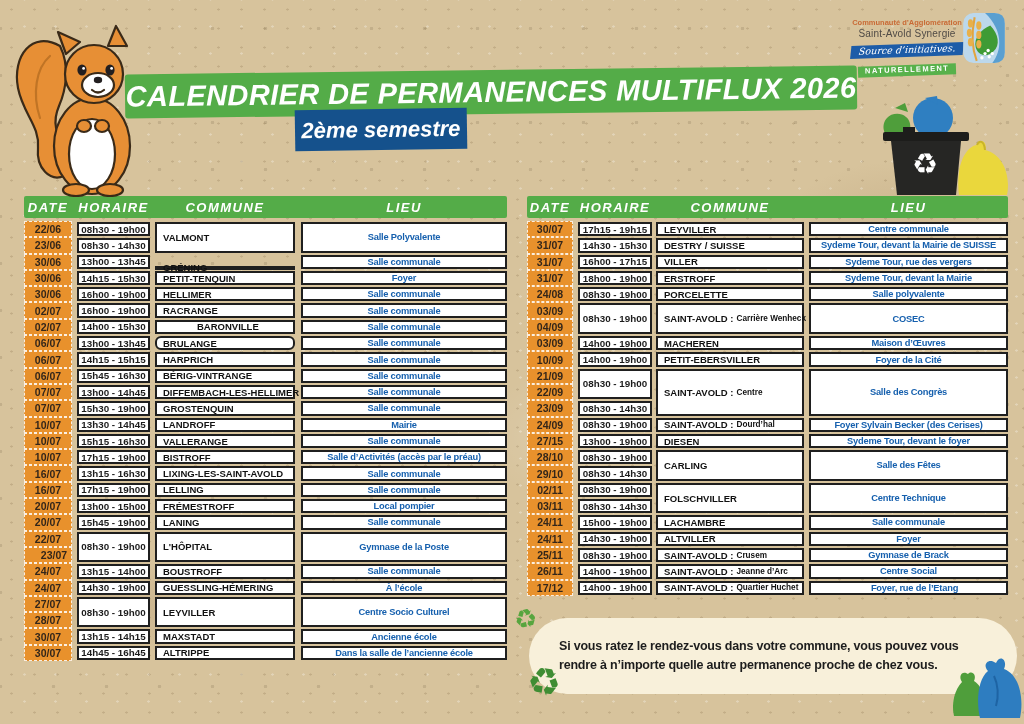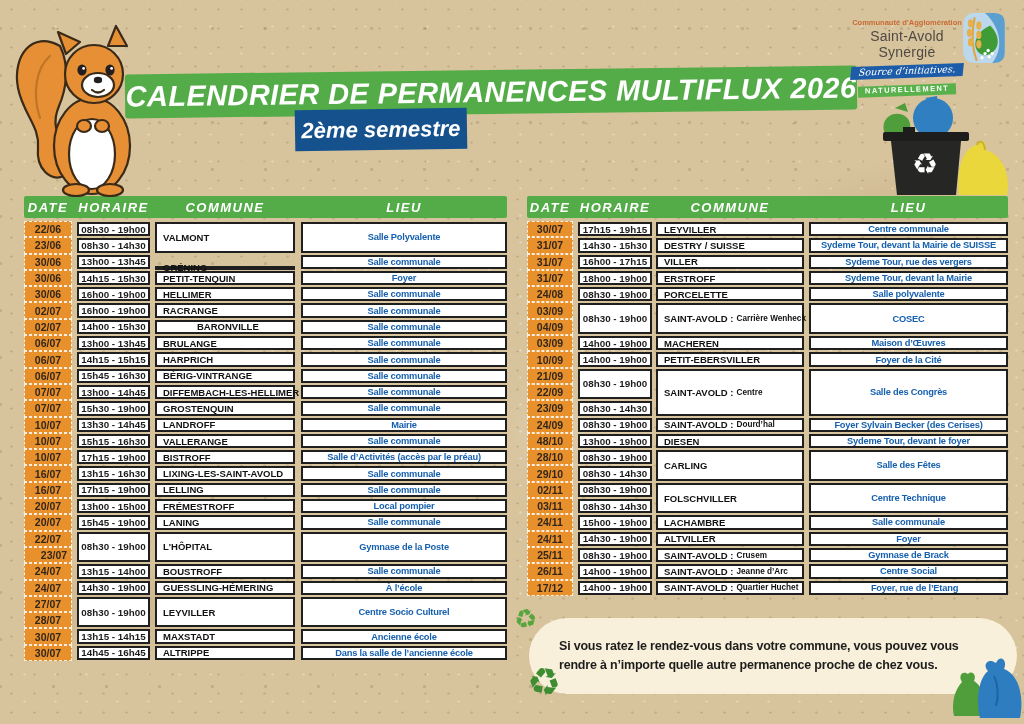--- a/index.html
+++ b/index.html
@@ -20,21 +20,21 @@
   
   .title-banner{position:absolute;left:125px;top:70px;width:732px;height:44px;background:#54ac48;
     transform:rotate(-0.7deg);display:flex;align-items:center;justify-content:center;border-radius:3px;z-index:2;}
   .title-banner span{color:#fff;font-size:29px;font-weight:bold;font-style:italic;letter-spacing:.4px;white-space:nowrap;}
   .subtitle-box{position:absolute;left:295px;top:109px;width:172px;height:41px;background:#15518c;
     transform:rotate(-0.9deg);display:flex;align-items:center;justify-content:center;z-index:3;}
   .subtitle-box span{color:#fff;font-size:22px;font-weight:bold;font-style:italic;}
   
   .logo-text{position:absolute;left:848px;top:19px;width:118px;text-align:center;z-index:2;line-height:1.15;}
   .logo-line1{display:block;color:#c96a35;font-size:7.5px;font-weight:bold;}
-  .logo-line2{display:block;color:#4f4a45;font-size:14px;letter-spacing:.2px;}
+  .logo-line2{display:block;color:#4f4a45;font-size:10px;letter-spacing:.2px;}
   .logo-tag1{display:inline-block;background:#1d5ca8;color:#fff;font-style:italic;font-size:9.5px;
     font-family:"DejaVu Serif",serif;padding:1px 8px;transform:skew(-8deg) rotate(-2deg);margin-top:3px;}
   .logo-tag2{display:inline-block;background:#58b14b;color:#fff;font-size:7.5px;font-weight:bold;
     letter-spacing:1.4px;padding:1px 7px;transform:rotate(-2deg);margin-top:1px;}
   .emblem{position:absolute;left:962px;top:12px;z-index:2;}
   
   .table{position:absolute;top:196px;}
   .t-left{left:24px;width:483px;--cols:48px 5px 73px 5px 140px 6px 1fr;}
   .t-right{left:527px;width:481px;--cols:46px 5px 74px 4px 148px 5px 1fr;}
   .thead{display:grid;grid-template-columns:var(--cols);background:#54ac48;height:22px;align-items:center;
@@ -170,21 +170,21 @@
         <div class="cell c-date" style="grid-row: 6 / span 1;">02/07</div>
         <div class="cell box c-horaire" style="grid-row: 6 / span 1;">16h00 - 19h00</div>
         <div class="cell box c-commune" style="grid-row: 6 / span 1;">RACRANGE</div>
         <div class="cell box c-lieu" style="grid-row: 6 / span 1;">Salle communale</div>
         <div class="cell c-date" style="grid-row: 7 / span 1;">02/07</div>
         <div class="cell box c-horaire" style="grid-row: 7 / span 1;">14h00 - 15h30</div>
         <div class="cell box c-commune" style="grid-row: 7 / span 1; padding-left: 40px;">BARONVILLE</div>
         <div class="cell box c-lieu" style="grid-row: 7 / span 1;">Salle communale</div>
         <div class="cell c-date" style="grid-row: 8 / span 1;">06/07</div>
         <div class="cell box c-horaire" style="grid-row: 8 / span 1;">13h00 - 13h45</div>
-        <div class="cell box c-commune" style="grid-row: 8 / span 1;">BRULANGE</div>
+        <div class="cell box c-commune" style="grid-row: 8 / span 1; border-radius: 6px;">BRULANGE</div>
         <div class="cell box c-lieu" style="grid-row: 8 / span 1;">Salle communale</div>
         <div class="cell c-date" style="grid-row: 9 / span 1;">06/07</div>
         <div class="cell box c-horaire" style="grid-row: 9 / span 1;">14h15 - 15h15</div>
         <div class="cell box c-commune" style="grid-row: 9 / span 1;">HARPRICH</div>
         <div class="cell box c-lieu" style="grid-row: 9 / span 1;">Salle communale</div>
         <div class="cell c-date" style="grid-row: 10 / span 1;">06/07</div>
         <div class="cell box c-horaire" style="grid-row: 10 / span 1;">15h45 - 16h30</div>
         <div class="cell box c-commune" style="grid-row: 10 / span 1;">BÉRIG-VINTRANGE</div>
         <div class="cell box c-lieu" style="grid-row: 10 / span 1;">Salle communale</div>
         <div class="cell c-date" style="grid-row: 11 / span 1;">07/07</div>
@@ -306,21 +306,21 @@
           <span class="commune-sub">Centre</span>
         </div>
         <div class="cell box c-lieu" style="grid-row: 10 / span 3;">Salle des Congrès</div>
         <div class="cell c-date" style="grid-row: 13 / span 1;">24/09</div>
         <div class="cell box c-horaire" style="grid-row: 13 / span 1;">08h30 - 19h00</div>
         <div class="cell box c-commune" style="grid-row: 13 / span 1;">
           <span>SAINT-AVOLD :</span>
           <span class="commune-sub">Dourd’hal</span>
         </div>
         <div class="cell box c-lieu" style="grid-row: 13 / span 1;">Foyer Sylvain Becker (des Cerises)</div>
-        <div class="cell c-date" style="grid-row: 14 / span 1;">48/10</div>
+        <div class="cell c-date" style="grid-row: 14 / span 1;">27/15</div>
         <div class="cell box c-horaire" style="grid-row: 14 / span 1;">13h00 - 19h00</div>
         <div class="cell box c-commune" style="grid-row: 14 / span 1;">DIESEN</div>
         <div class="cell box c-lieu" style="grid-row: 14 / span 1;">Sydeme Tour, devant le foyer</div>
         <div class="cell c-date" style="grid-row: 15 / span 1;">28/10</div>
         <div class="cell c-date" style="grid-row: 16 / span 1;">29/10</div>
         <div class="cell box c-horaire" style="grid-row: 15 / span 1;">08h30 - 19h00</div>
         <div class="cell box c-horaire" style="grid-row: 16 / span 1;">08h30 - 14h30</div>
         <div class="cell box c-commune" style="grid-row: 15 / span 2;">CARLING</div>
         <div class="cell box c-lieu" style="grid-row: 15 / span 2;">Salle des Fêtes</div>
         <div class="cell c-date" style="grid-row: 17 / span 1;">02/11</div>

